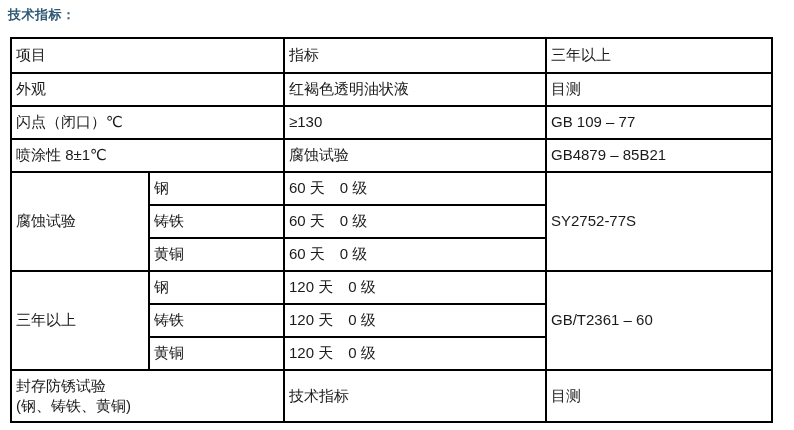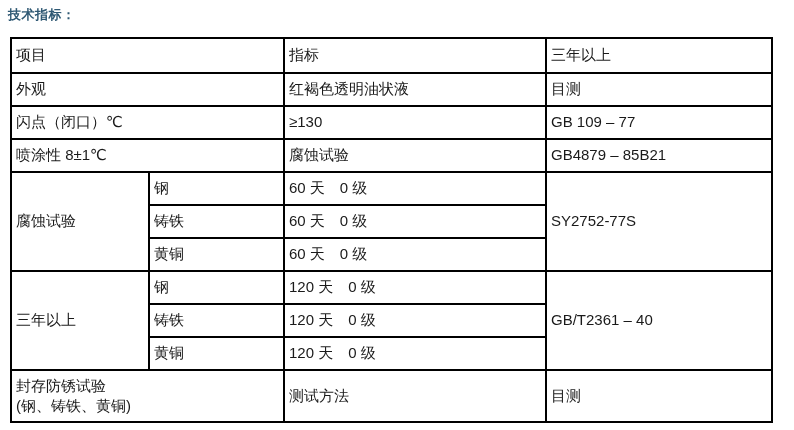--- a/index.html
+++ b/index.html
@@ -89,33 +89,33 @@
     </tr>
     <tr class="r">
       <td>黄铜</td>
       <td>60 天　0 级</td>
     </tr>
 
     <tr class="r">
       <td rowspan="3">三年以上</td>
       <td>钢</td>
       <td>120 天　0 级</td>
-      <td rowspan="3">GB/T2361 – 40</td>
+      <td rowspan="3">GB/T2361 – 60</td>
     </tr>
     <tr class="r">
       <td>铸铁</td>
       <td>120 天　0 级</td>
     </tr>
     <tr class="r">
       <td>黄铜</td>
       <td>120 天　0 级</td>
     </tr>
 
     <tr class="r-last">
       <td colspan="2" class="two-line">
         <div>封存防锈试验</div>
         <div>(钢、铸铁、黄铜)</div>
       </td>
-      <td>测试方法</td>
+      <td>技术指标</td>
       <td>目测</td>
     </tr>
   </tbody>
 </table>
 
 </body></html>

